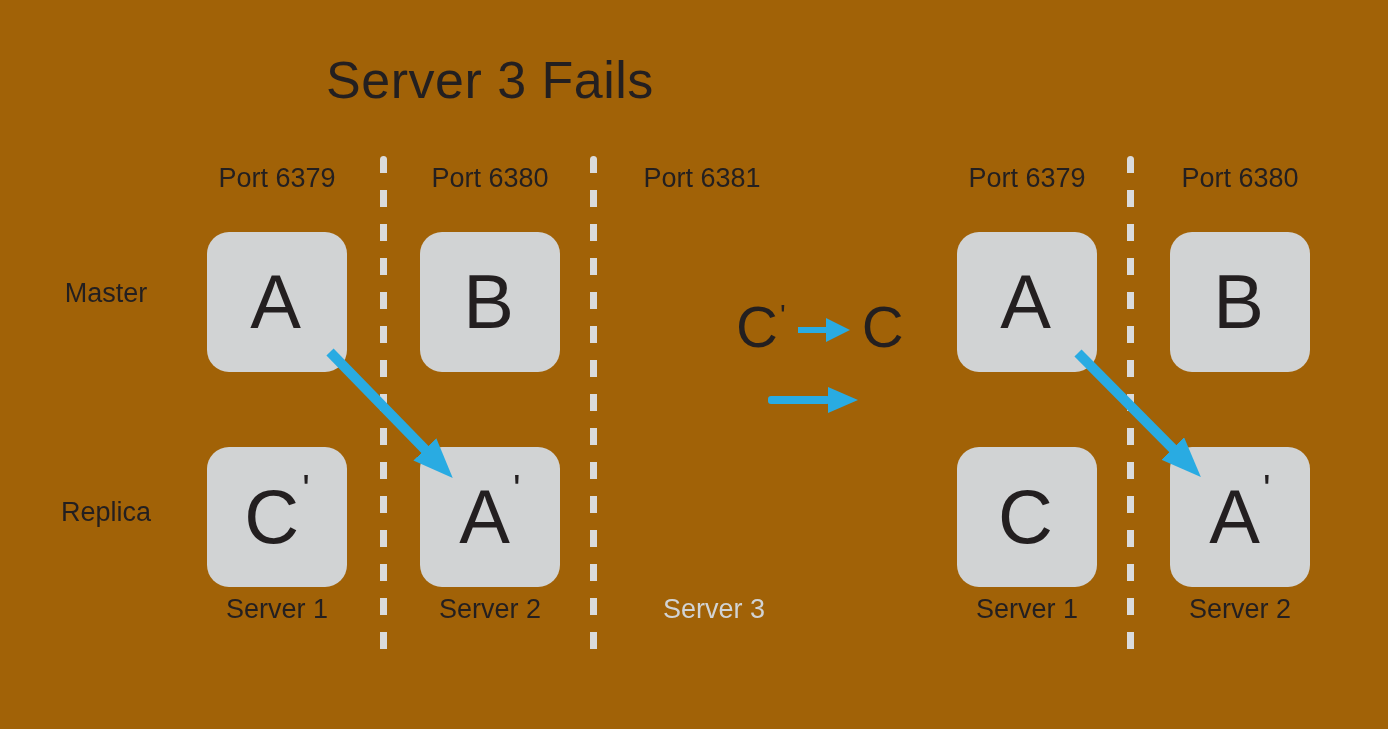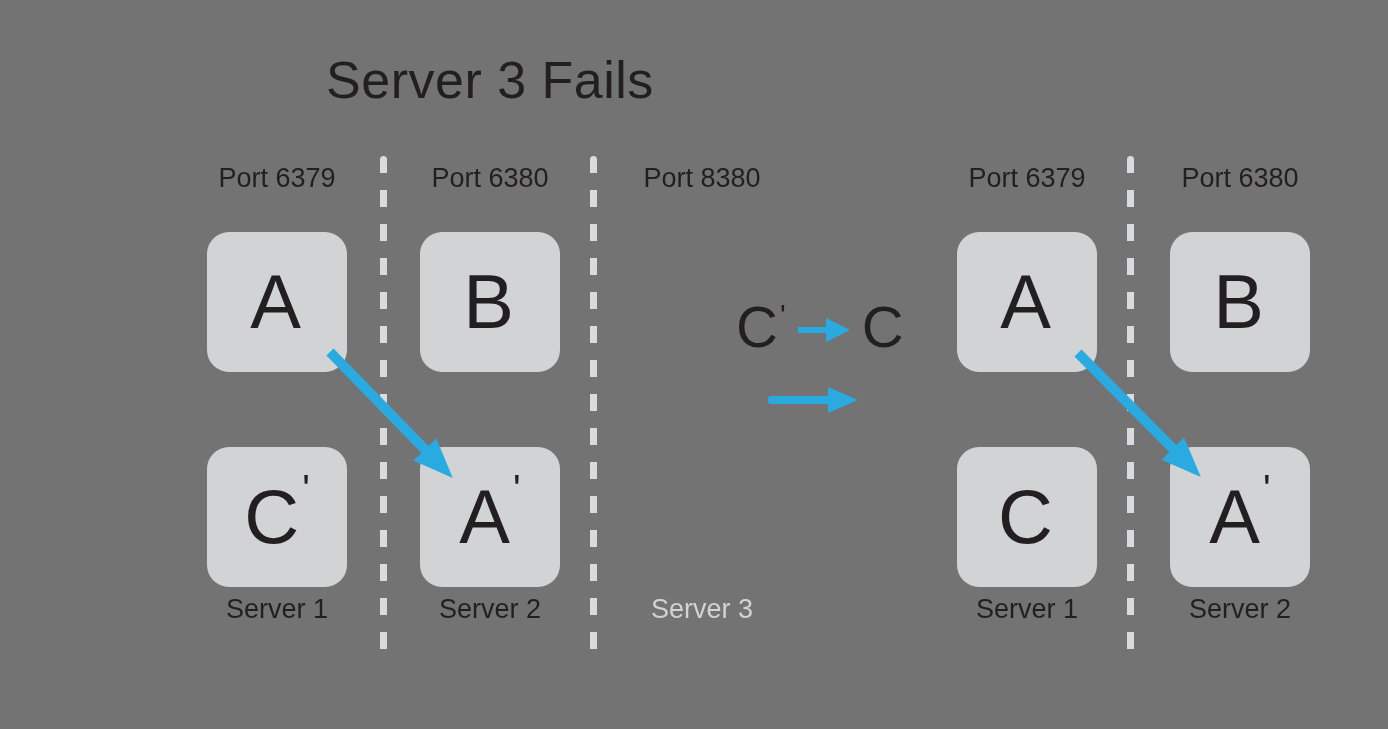--- a/index.html
+++ b/index.html
@@ -1,30 +1,30 @@
 <!DOCTYPE html>
 <html><head>
 <meta charset="utf-8">
 <style>
   html,body{margin:0;padding:0;background:#ffffff;}
   .canvas{
-    position:relative;width:1388px;height:729px;background:#737373;
+    position:relative;width:1388px;height:729px;background:#a16207;
     font-family:"Liberation Sans",sans-serif;color:#231F20;overflow:hidden;
   }
   .title{
     position:absolute;left:190px;top:50px;width:600px;text-align:center;
     font-size:52px;font-weight:500;letter-spacing:0.5px;
   }
   .col-label{
     position:absolute;width:210px;text-align:center;
     font-size:27px;font-weight:normal;white-space:nowrap;
   }
   .port-row{top:163px;}
   .server-row{top:594px;}
-  .muted{color:#D1D3D4;}
+  .muted{color:#D1D3D4;padding-left:12px;}
   .row-label{
     position:absolute;left:36px;width:140px;text-align:center;
     font-size:27px;font-weight:500;
   }
   .vdash{
     position:absolute;top:156px;width:7px;height:503px;border-radius:4px;
     background:repeating-linear-gradient(to bottom,#DADBDC 0 17px,transparent 17px 34px);
   }
   .shard-box{
     position:absolute;width:140px;height:140px;border-radius:22px;
@@ -47,24 +47,26 @@
 <div class="canvas">
 
   <div class="title">Server 3 Fails</div>
 
   <div class="vdash" style="left:380px;"></div>
   <div class="vdash" style="left:590px;"></div>
   <div class="vdash" style="left:1127px;"></div>
 
   <div class="col-label port-row" style="left:172px;">Port 6379</div>
   <div class="col-label port-row" style="left:385px;">Port 6380</div>
-  <div class="col-label port-row" style="left:597px;">Port 8380</div>
+  <div class="col-label port-row" style="left:597px;">Port 6381</div>
   <div class="col-label port-row" style="left:922px;">Port 6379</div>
   <div class="col-label port-row" style="left:1135px;">Port 6380</div>
 
+  <div class="row-label" style="top:278px;">Master</div>
+  <div class="row-label" style="top:497px;">Replica</div>
 
   <div class="shard-box" style="left:207px;top:232px;">
     <span class="letter">A</span>
       <span class="prime"></span>
   </div>
   <div class="shard-box" style="left:420px;top:232px;">
     <span class="letter">B</span>
       <span class="prime"></span>
   </div>
   <div class="shard-box" style="left:207px;top:447px;">

